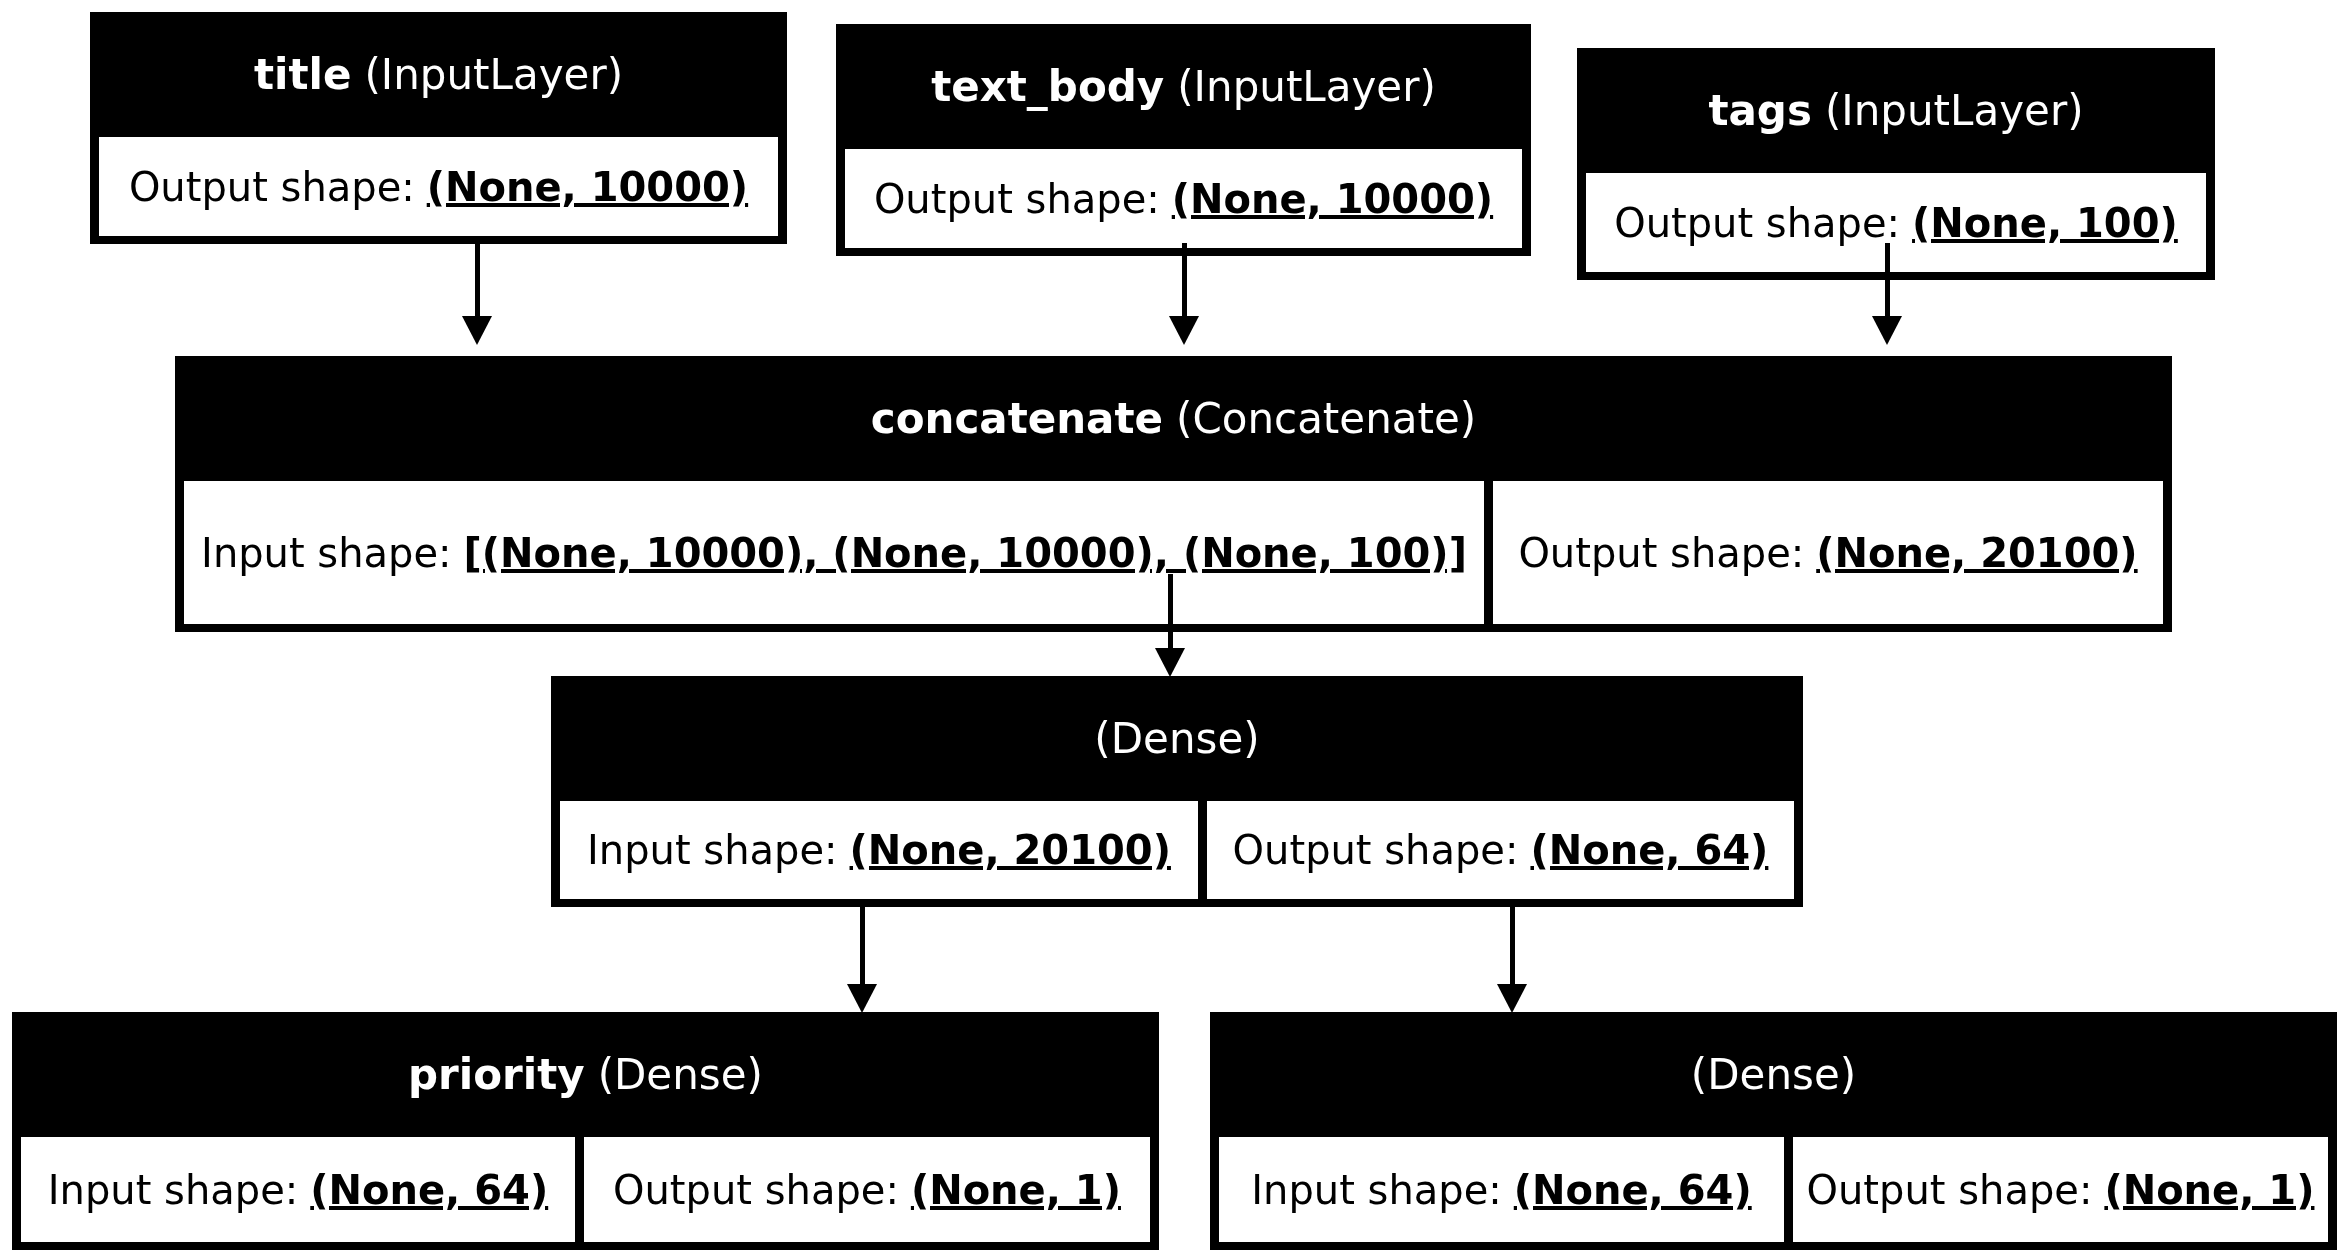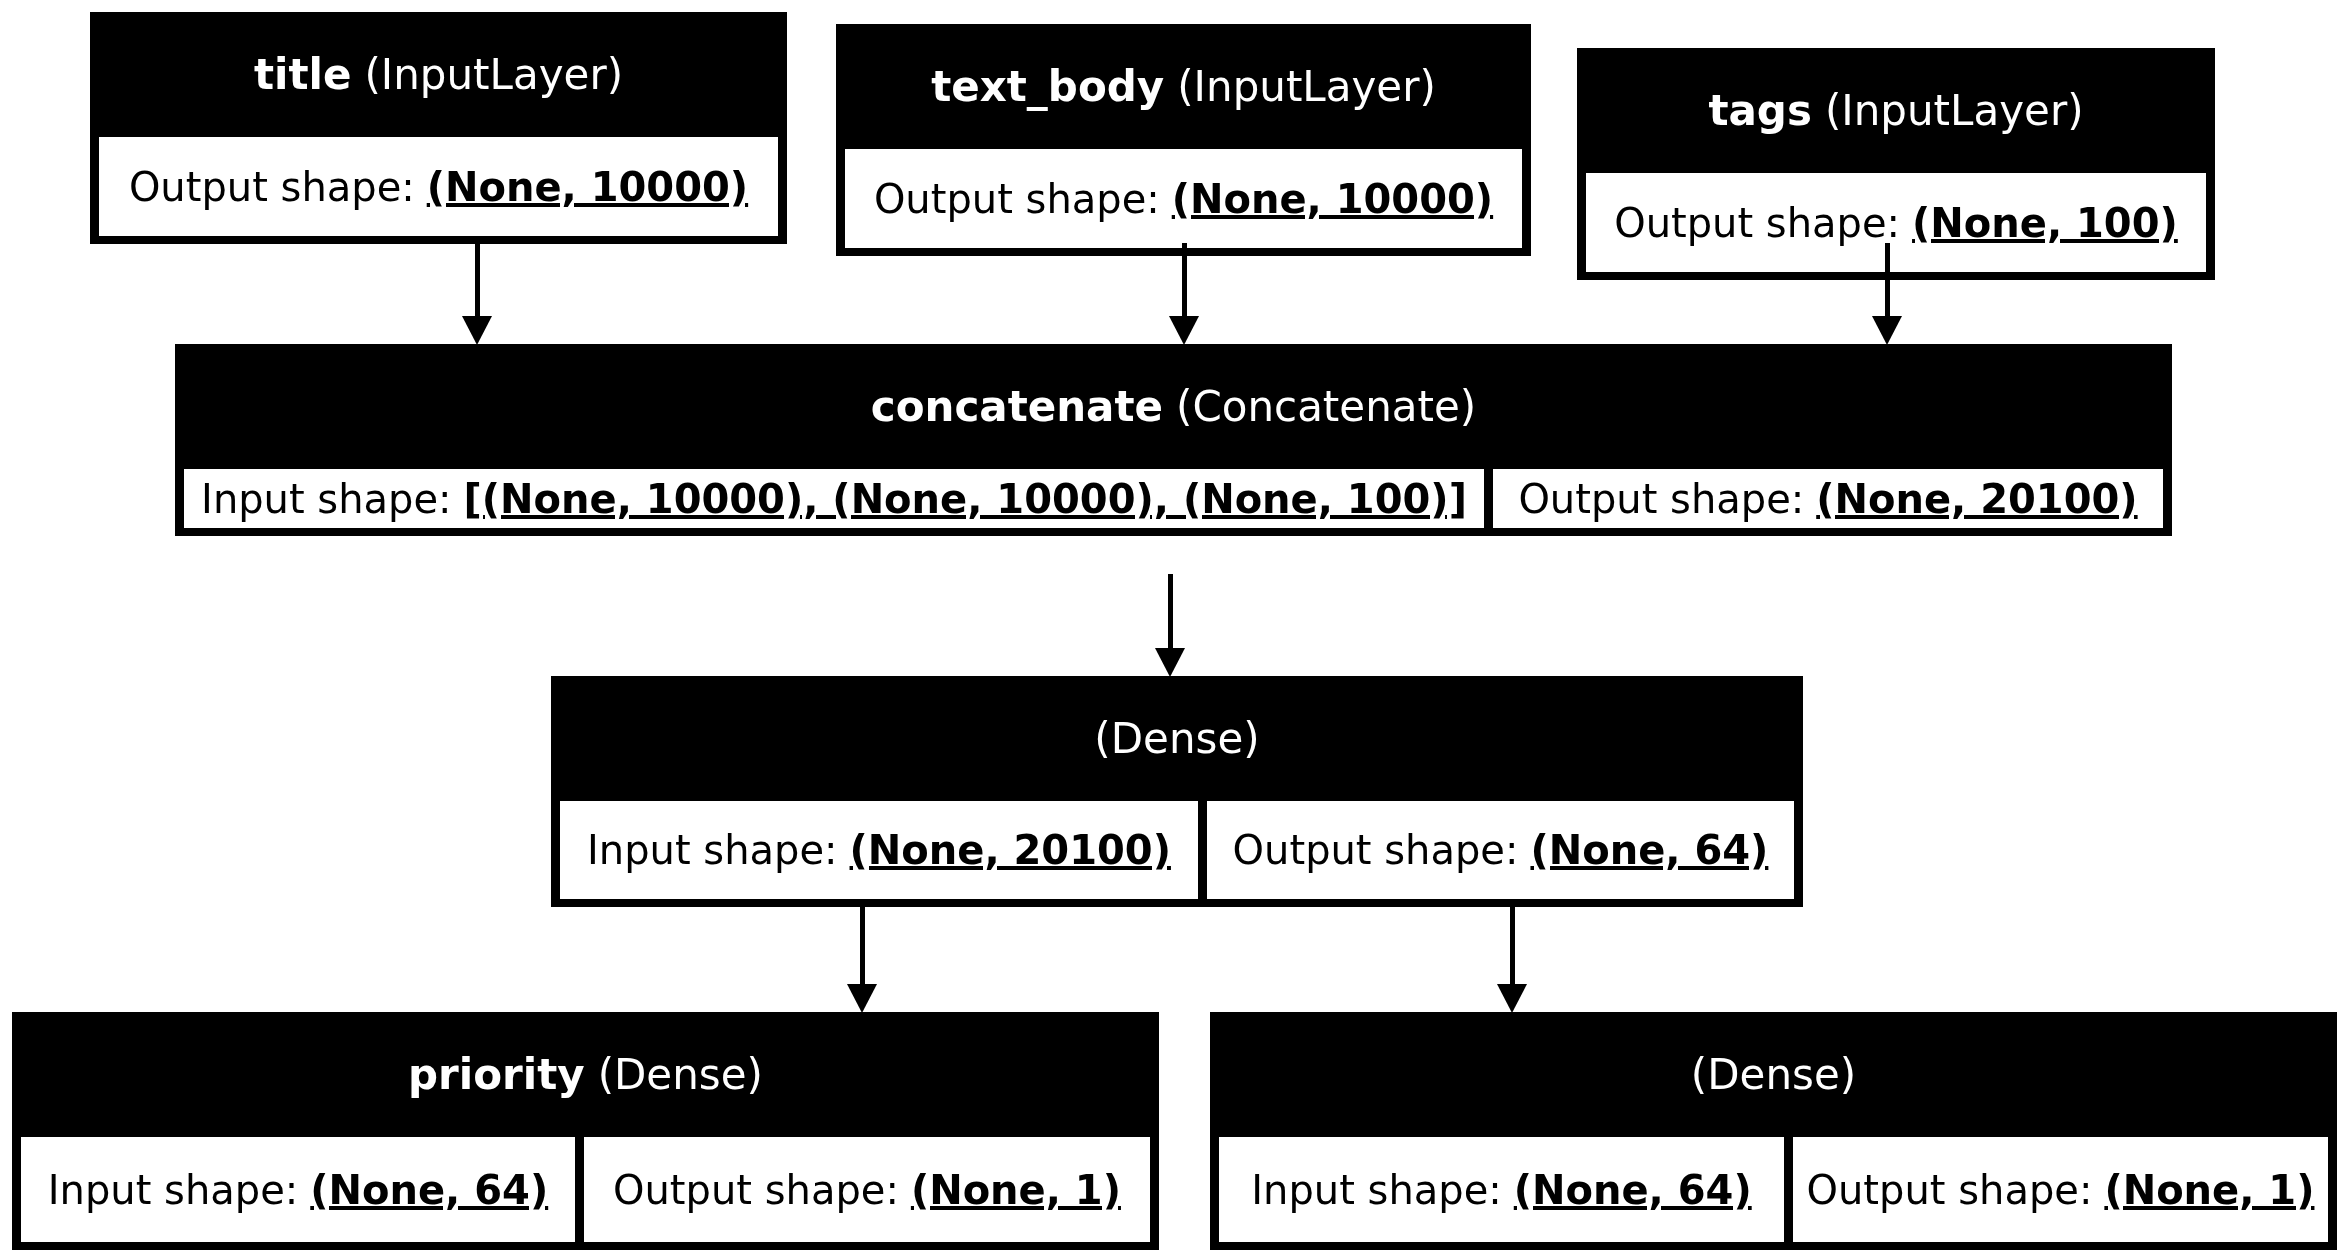--- a/index.html
+++ b/index.html
@@ -47,21 +47,21 @@
     white-space: nowrap;
     overflow: hidden;
   }
   .cell .shape { font-weight: bold; margin-left: 12px; text-decoration: underline; }
   .cell-flex { flex: 1 1 auto; }
 
   
   .node-title          { left: 90px;   top: 12px;   width: 697px;  height: 232px; }
   .node-text-body      { left: 836px;  top: 12px;   width: 695px;  height: 232px; margin-top: 12px; }
   .node-tags           { left: 1577px; top: 12px;   width: 638px;  height: 232px; margin-top: 36px; }
-  .node-concatenate    { left: 175px;  top: 344px;  width: 1997px; height: 192px; }
+  .node-concatenate    { left: 175px;  top: 356px;  width: 1997px; height: 276px; }
   .node-concatenate    .cell-input  { width: 1300px; flex: 0 0 auto; }
   .node-dense-features { left: 551px;  top: 676px;  width: 1252px; height: 231px; }
   .node-dense-features .cell-input  { width: 638px;  flex: 0 0 auto; }
   .node-priority       { left: 12px;   top: 1012px; width: 1147px; height: 238px; }
   .node-priority       .cell-input  { width: 554px;  flex: 0 0 auto; }
   .node-department     { left: 1210px; top: 1012px; width: 1127px; height: 238px; }
   .node-department     .cell-input  { width: 565px;  flex: 0 0 auto; }
 
   
   .arrow { position: absolute; width: 30px; }

